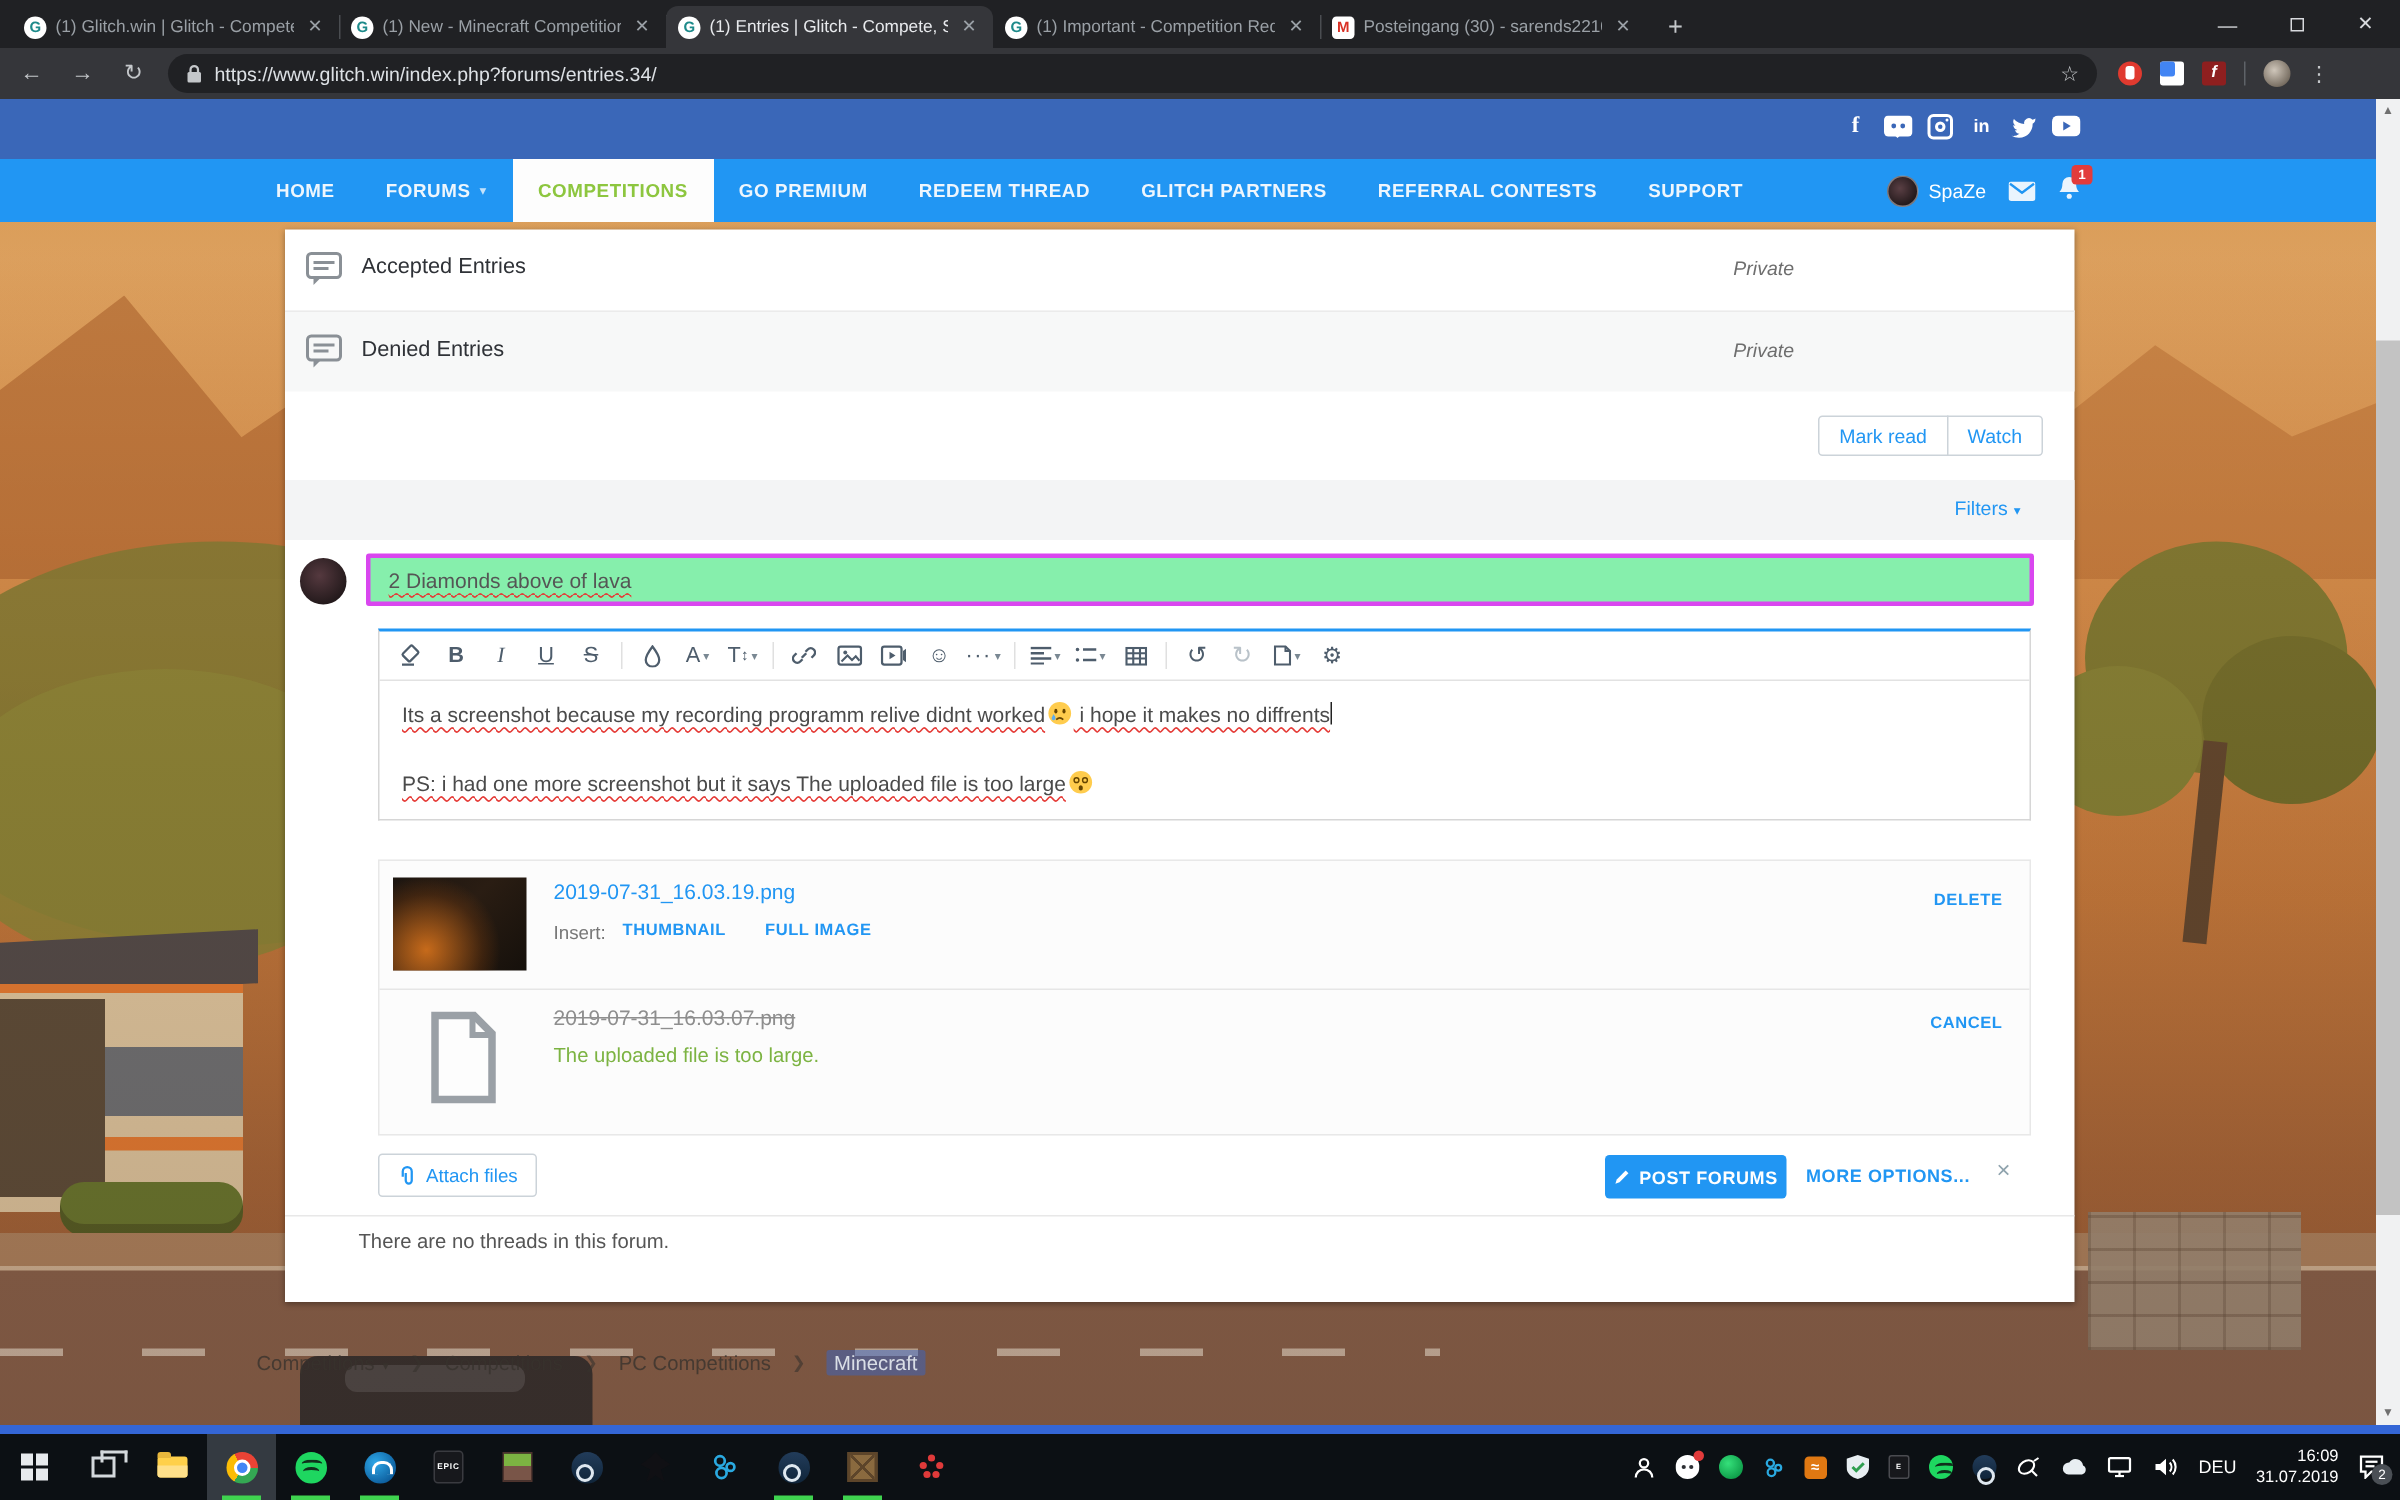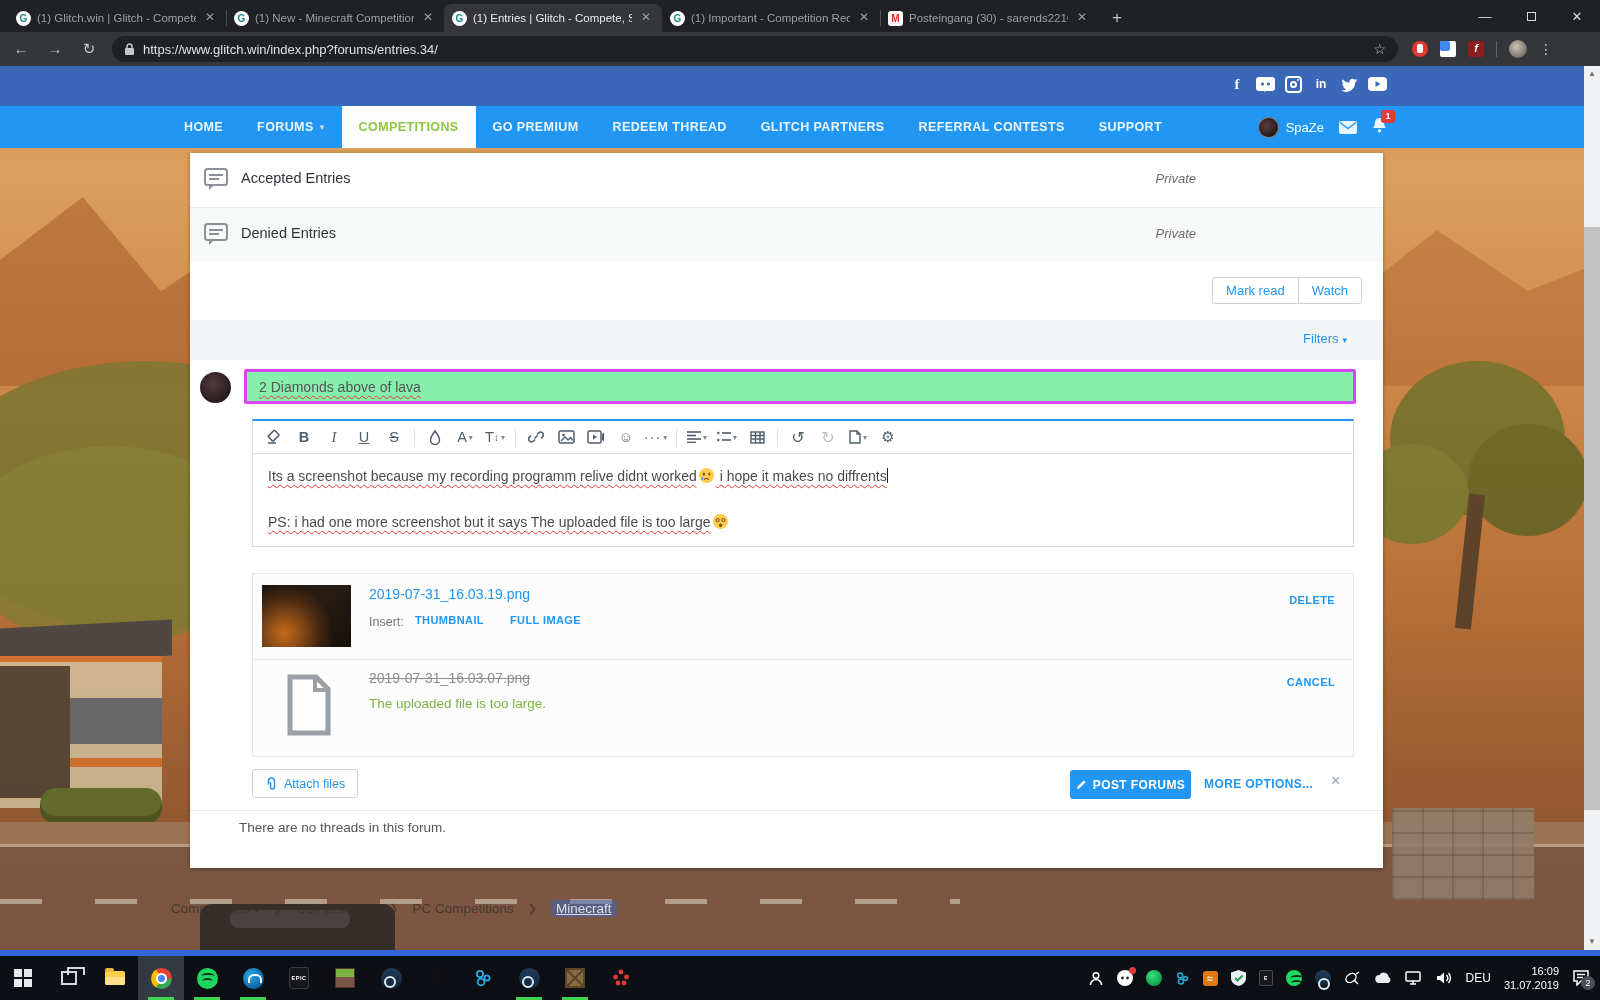--- a/index.html
+++ b/index.html
@@ -125,21 +125,21 @@
 
   .attachbtn { position:absolute; left:62px; top:616px; height:29px; padding:0 12px; border:1px solid #ccd3d9; border-radius:3px; background:#fff; color:#2196f3; font-size:12.5px; display:flex; align-items:center; gap:6px; }
   .postbtn { position:absolute; left:880px; top:617px; width:121px; height:29px; background:#2196f3; border-radius:3px; color:#fff; font-size:12px; font-weight:bold; letter-spacing:.4px; display:flex; align-items:center; justify-content:center; gap:6px; }
   .moreopts { position:absolute; left:1014px; top:624px; color:#2196f3; font-size:12px; font-weight:bold; letter-spacing:.4px; }
   .composeclose { position:absolute; left:1141px; top:619px; color:#90a4ae; font-size:16px; }
   .bottomdiv { position:absolute; left:0; top:657px; width:100%; height:1px; background:#e8e8e8; }
   .emptymsg { position:absolute; left:9px; top:667px; font-size:13.5px; color:#555;margin-left:40px; }
 
   .breadcrumb { position:absolute; left:171px; top:834px; z-index:4; display:flex; align-items:center; gap:14px; font-size:13.5px; color:rgba(55,50,45,.78); }
   .crumb-sep { font-size:11px; color:rgba(55,50,45,.6); }
-  .crumb-last { background:rgba(52,103,209,.45); color:rgba(240,244,248,.85); padding:1px 5px; border-radius:2px;text-decoration:underline; }
+  .crumb-last { background:rgba(52,103,209,.45); color:rgba(240,244,248,.85); padding:1px 5px; border-radius:2px; }
   .crumb .caret { font-size:9px; margin-left:5px; }
 
   .footerstrip { position:absolute; left:0; bottom:0; width:1600px; height:6px; background:#3466d6; z-index:6; }
   .scrollbar { position:absolute; right:0; top:0; width:16px; height:884px; background:#f0f1f2; z-index:5; }
   .sb-arrow { position:absolute; left:0; width:16px; height:16px; color:#707070; font-size:8px; text-align:center; line-height:16px; }
   .sb-up { top:0; } .sb-down { bottom:0; }
   .sb-thumb { position:absolute; left:0; top:161px; width:16px; height:583px; background:#c3c3c3; }
 
   
   .taskbar { position:absolute; left:0; top:956px; width:1600px; height:44px; background:rgba(11,15,20,.97); display:flex; align-items:center; z-index:10; }

